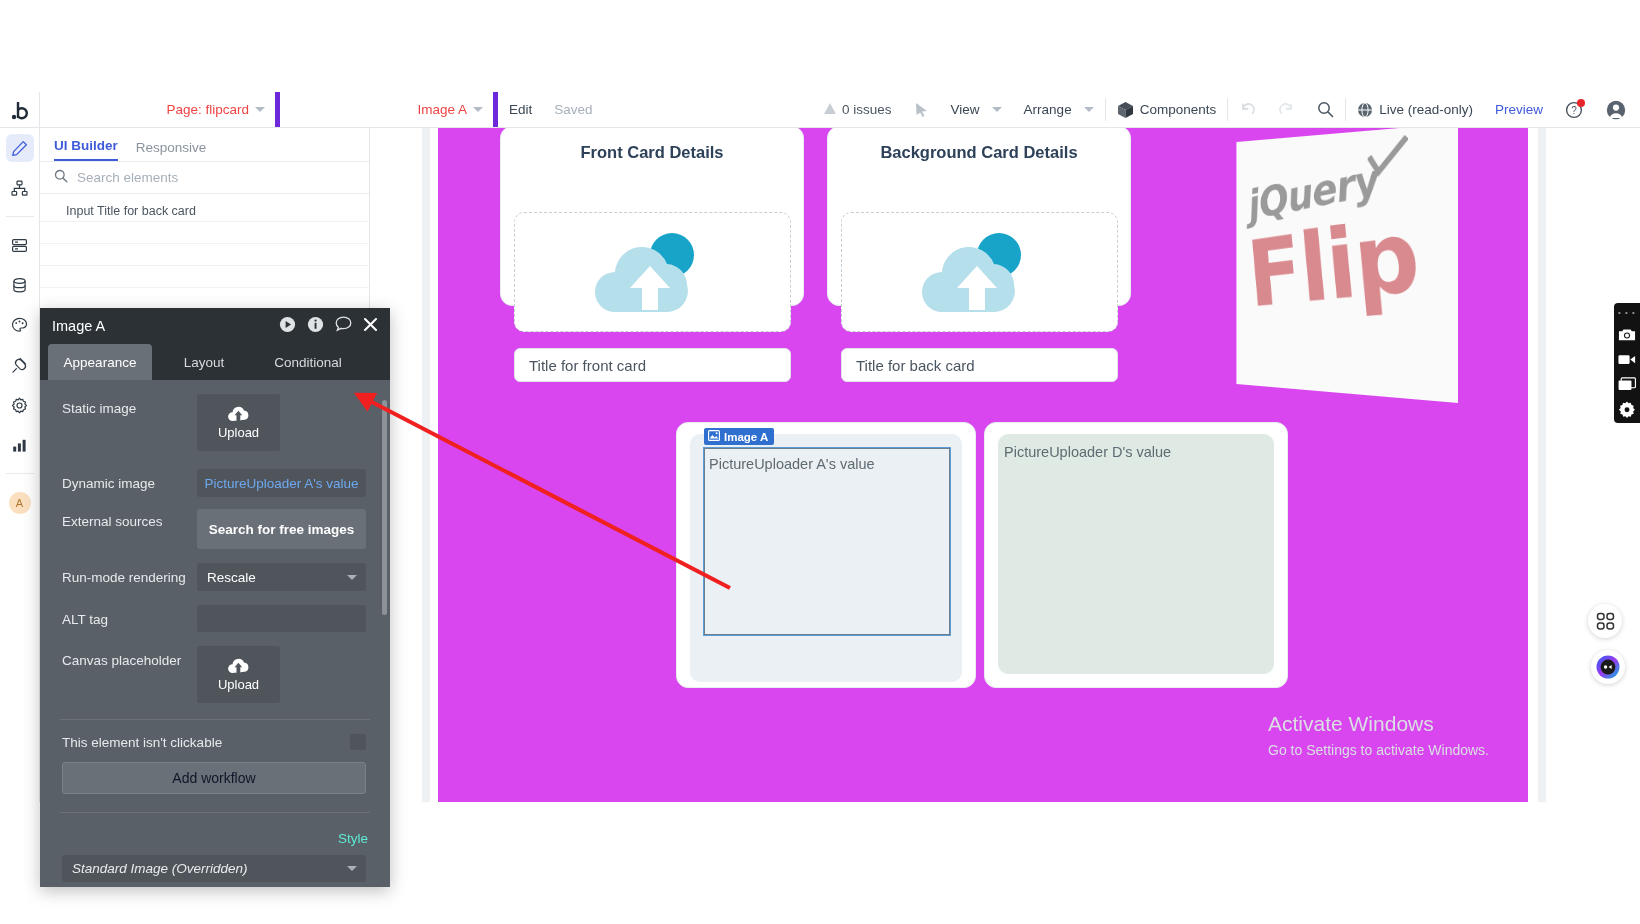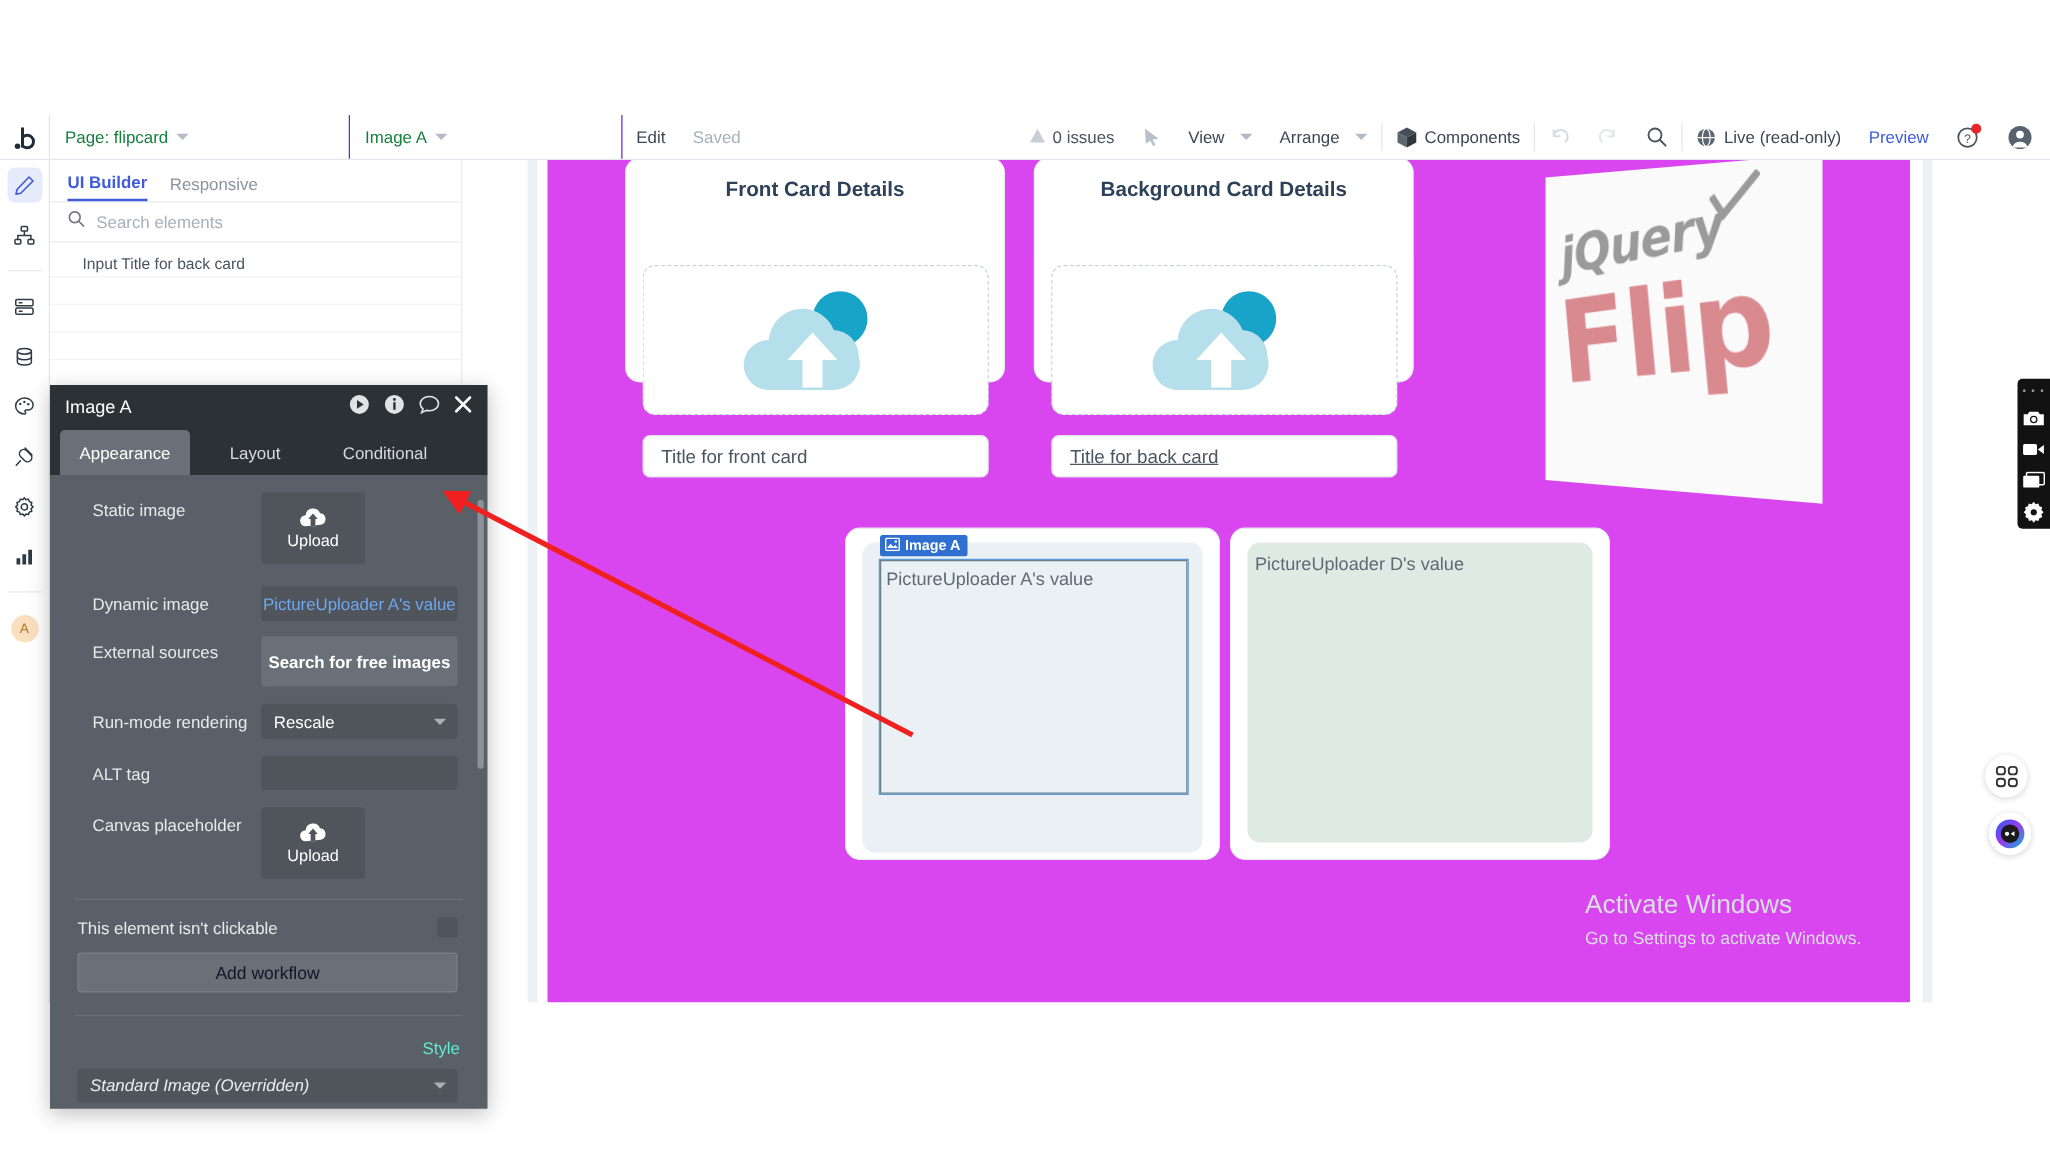--- a/index.html
+++ b/index.html
@@ -22,23 +22,23 @@
     position:absolute; left:0; top:0; width:1640px; height:36px;
     background:#fff; border-bottom:1px solid #e3e6ea;
     display:flex; align-items:stretch;
   }
   .logo-cell {
     width:40px; display:flex; align-items:center; justify-content:center;
     border-right:1px solid #e3e6ea;
     font-size:21px; font-weight:700; color:#1f2b38; letter-spacing:-1px;
   }
   .select-cell {
-    display:flex; align-items:center; justify-content:flex-start;
-    padding:0 10px 0 12px; border-right:1px solid #6d28d9;
-    font-size:13.5px; color:#15803d; cursor:pointer;
+    display:flex; align-items:center; justify-content:flex-end;
+    padding:0 10px 0 12px; border-right:5px solid #6d28d9;
+    font-size:13.5px; color:#ef4444; cursor:pointer;
   }
   .select-cell.page { width:240px; }
   .select-cell.elem { width:218px; }
   .caret { width:0;height:0;border-left:5px solid transparent;border-right:5px solid transparent;border-top:5px solid #b3bcc6; margin-left:6px;}
   .tb-item {
     display:flex; align-items:center; gap:6px; padding:0 11px;
     font-size:13.5px; color:#3b4754; cursor:pointer; white-space:nowrap;
   }
   .tb-item.static { cursor:default; }
   .tb-saved { color:#a6b0ba; }
@@ -172,21 +172,21 @@
   .props-title { color:#fff; font-size:14.5px; }
   .props-head-icons { display:flex; align-items:center; gap:11px; }
   .props-tabs { height:36px; background:#2c3136; display:flex; align-items:stretch; padding-left:8px; }
   .ptab {
     display:flex;align-items:center;justify-content:center;
     font-size:13.5px;color:#d6dadd;cursor:pointer; width:104px;
   }
   .ptab.active { background:#6a7077; color:#fff; border-radius:4px 4px 0 0; }
   .props-body { position:relative; padding:0 0 0 0; height:507px; }
   .prow {
-    display:flex; align-items:flex-start; padding:0 24px 0 34px; margin-top:14px;
+    display:flex; align-items:flex-start; padding:0 24px 0 22px; margin-top:14px;
   }
   .plabel { width:135px; font-size:13.5px; color:#e7eaec; padding-top:7px; }
   .pctl { flex:1; }
   .upload-btn {
     width:83px; height:57px; background:#4f555b; border-radius:3px;
     display:flex; flex-direction:column; align-items:center; justify-content:center; gap:3px;
     cursor:pointer;
   }
   .upload-btn span { color:#fff; font-size:13px; }
   .dyn-field {
@@ -503,21 +503,21 @@
         <div class="fcard" style="left:389px; top:-2px; width:304px; height:180px;">
           <div class="fcard-title">Background Card Details</div>
         </div>
         <div class="dropzone" style="left:403px; top:84px; width:277px; height:120px;">
           <svg width="145" height="92" viewBox="0 0 145 92">
             <circle cx="92" cy="29" r="22" fill="#18a4c8"></circle>
             <path d="M35 86 a20 20 0 0 1 0-40 a27 27 0 0 1 52-8 a21 21 0 0 1 20 21 a21 21 0 0 1-21 27z" fill="#b5dfeb"></path>
             <path d="M62 84 V62 H50 L70 40 L90 62 H78 V84z" fill="#fff"></path>
           </svg>
         </div>
-        <div class="titlefield" style="left:403px; top:220px; width:277px; height:34px;text-decoration:underline;">
+        <div class="titlefield" style="left:403px; top:220px; width:277px; height:34px;">
           <span>Title for back card</span>
         </div>
 
         <div class="jqflip" style="left:752px; top:-5px; width:268px; height:280px;">
           <div class="jqflip-inner">
             <div class="jq-word" style="left:16px; top:36px; font-size:46px; transform:rotate(-8deg);">jQuery</div>
             <div class="flip-word" style="left:16px; top:82px; font-size:104px; transform:rotate(-6deg);">Flip</div>
             <svg class="jq-check" style="left:168px; top:8px;" width="80" height="70" viewBox="0 0 80 70">
                 <path d="M6 34 L22 58 L74 2" stroke="#9a9a9a" stroke-width="11" fill="none" stroke-linecap="square"></path>
               </svg>

